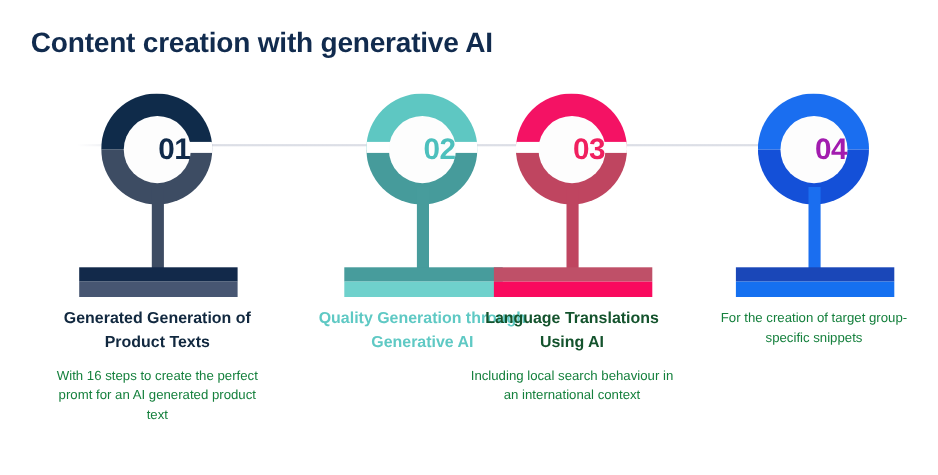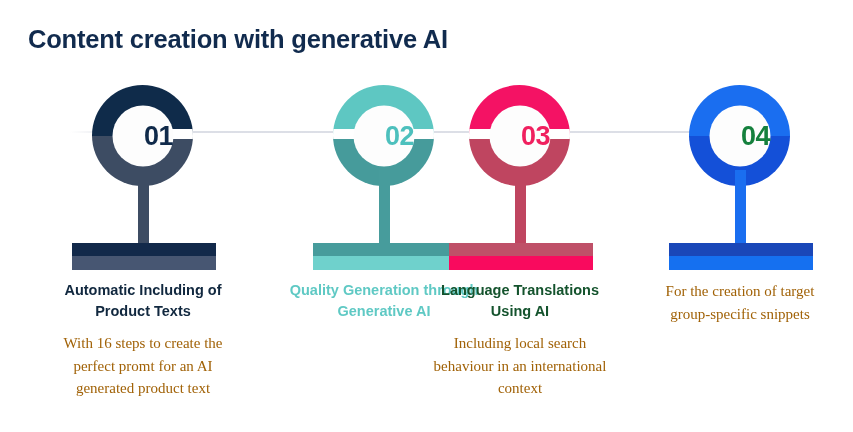--- a/index.html
+++ b/index.html
@@ -166,26 +166,25 @@
     width: 200px;
     text-align: center;
   }
   .heading {
     font-size: 14.5px;
     font-weight: bold;
     line-height: 1.42;
     margin: 0 0 11px 0;
   }
   .bodytext {
-    font-size: 15px;
-    color: #a16207;
+    font-size: 12px;
+    color: #15803d;
     line-height: 1.5;
     margin: 0;
     padding: 0 4px;
-    font-family: Liberation Serif, serif;
   }
 </style>
 </head>
 <body>
 
 <div id="page">
 
   <h1 id="title" style="color: rgb(17, 43, 78);">Content creation with generative AI</h1>
 
   <div id="connector"></div>
@@ -200,21 +199,21 @@
           <span class="num" style="color: rgb(16, 42, 74);">01</span>
         </div>
       </div>
       <div class="stem" style="background: rgb(61, 76, 99);"></div>
       <div class="base">
         <div class="base-top" style="background: rgb(18, 41, 74);"></div>
         <div class="base-bot" style="background: rgb(71, 86, 114);"></div>
       </div>
     </div>
     <div class="textblock">
-      <p class="heading" style="color: rgb(17, 40, 63);">Automatic Including of Product Texts</p>
+      <p class="heading" style="color: rgb(17, 40, 63);">Generated Generation of Product Texts</p>
       <p class="bodytext">With 16 steps to create the perfect promt for an AI generated product text</p>
     </div>
   </div>
 
   <div class="col" id="col1">
     <div class="graphic">
       <div class="ring">
         <div class="half-top" style="background: rgb(94, 199, 194);"></div>
         <div class="half-bot" style="background: rgb(70, 155, 155);"></div>
         <div class="gap-left"></div>
@@ -256,21 +255,21 @@
       <p class="bodytext">Including local search behaviour in an international context</p>
     </div>
   </div>
 
   <div class="col" id="col3">
     <div class="graphic">
       <div class="ring">
         <div class="half-top" style="background: rgb(26, 110, 240);"></div>
         <div class="half-bot" style="background: rgb(20, 80, 216);"></div>
         <div class="hole">
-          <span class="num" style="color: #15803d;">04</span>
+          <span class="num" style="color: #a21caf;">04</span>
         </div>
       </div>
       <div class="stem" style="background: rgb(26, 110, 240);"></div>
       <div class="base">
         <div class="base-top" style="background: rgb(26, 71, 184);"></div>
         <div class="base-bot" style="background: rgb(21, 112, 240);"></div>
       </div>
     </div>
     <div class="textblock">
       <p class="bodytext">For the creation of target group-specific snippets</p>

